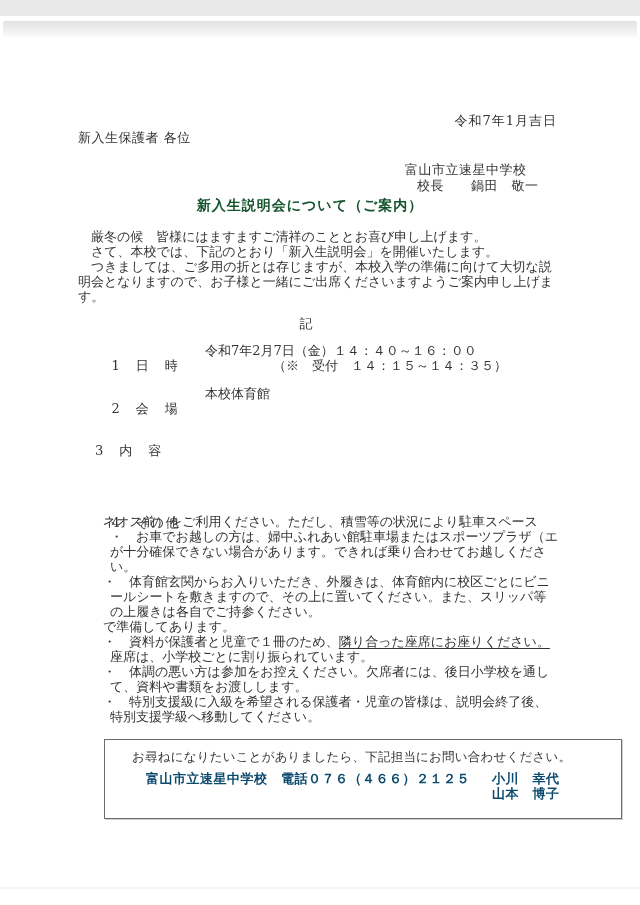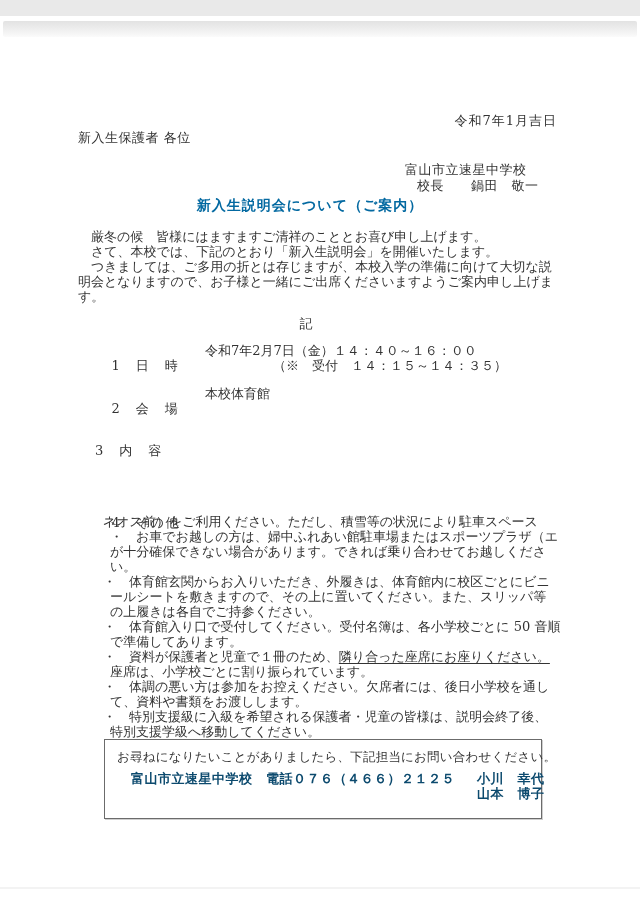--- a/index.html
+++ b/index.html
@@ -27,46 +27,47 @@
     position:absolute;top:871px;left:0;width:640px;height:2px;
     background:#f3f3f3;
   }
   
   .date-line{top:97px;left:0;width:557px;text-align:right;letter-spacing:1px;}
   .recipient{top:114px;left:78px;letter-spacing:0.5px;}
   .sender{top:146px;left:405px;line-height:16px;letter-spacing:0.5px;}
   .sender .principal{padding-left:12px;}
   .doc-title{
     top:182px;left:0;width:620px;text-align:center;
-    font-weight:bold;font-size:14px;color:#0369a1;letter-spacing:1px;
+    font-weight:bold;font-size:14px;color:#14532d;letter-spacing:1px;
   }
   .greeting{top:213px;left:78px;width:480px;}
   .ki-marker{top:300px;left:0;width:614px;text-align:center;letter-spacing:2px;}
   
   .sec{left:95px;white-space:pre;}
   .sec-label{letter-spacing:1.5px;}
   .sec-value{position:absolute;left:110px;top:0;white-space:pre;text-align:center;}
   .sec-note{position:absolute;left:178px;top:15px;white-space:pre;}
   .sec-datetime{top:327px;}
   .sec-venue{top:370px;}
   .sec-contents{top:397px;}
   .sec-contents .items{margin-left:2px;}
   .sec-other{top:484px;}
   
   .bullets{top:498px;left:110px;width:470px;}
   .bullet > .tline:first-child{text-indent:-7px;}
   .outdent{text-indent:-7px;}
   .ul{text-decoration:underline;text-underline-offset:2px;}
   
   .contact-box{
-    top:723px;left:104px;width:438px;height:80px;
+    top:723px;left:104px;width:518px;height:80px;
     border:1.5px solid #6b6b6b;
     box-sizing:border-box;
     background:#fff;
     box-shadow:1px 1px 0 #cfcfcf;
+    padding-left:15px;
   }
   .box-note{margin:9px 0 0 12px;font-size:12.5px;white-space:pre;letter-spacing:0.2px;}
   .box-row{display:flex;margin:7px 0 0 26px;font-weight:bold;color:#0c4a6e;}
   .box-school-phone{white-space:pre;letter-spacing:0.5px;}
   .box-names{margin-left:22px;}
   .box-names .tline{letter-spacing:0.5px;}
 </style>
 </head>
 <body>
 
@@ -120,21 +121,20 @@
         <div class="tline">・　お車でお越しの方は、婦中ふれあい館駐車場またはスポーツプラザ（エ</div>
         <div class="tline">が十分確保できない場合があります。できれば乗り合わせてお越しくださ</div>
         <div class="tline">い。</div>
       </div>
     <div class="bullet">
         <div class="tline">・　体育館玄関からお入りいただき、外履きは、体育館内に校区ごとにビニ</div>
         <div class="tline">ールシートを敷きますので、その上に置いてください。また、スリッパ等</div>
         <div class="tline">の上履きは各自でご持参ください。</div>
       </div>
     <div class="bullet">
-        <div class="tline">・　体育館入り口で受付してください。受付名簿は、各小学校ごとに 50 音順</div>
         <div class="tline">で準備してあります。</div>
       </div>
     <div class="bullet">
       <div class="tline outdent"><span>・　資料が保護者と児童で１冊のため、</span><span class="ul">隣り合った座席にお座りください。</span></div>
       <div>
           <div class="tline">座席は、小学校ごとに割り振られています。</div>
         </div>
     </div>
     <div class="bullet">
         <div class="tline">・　体調の悪い方は参加をお控えください。欠席者には、後日小学校を通し</div>

